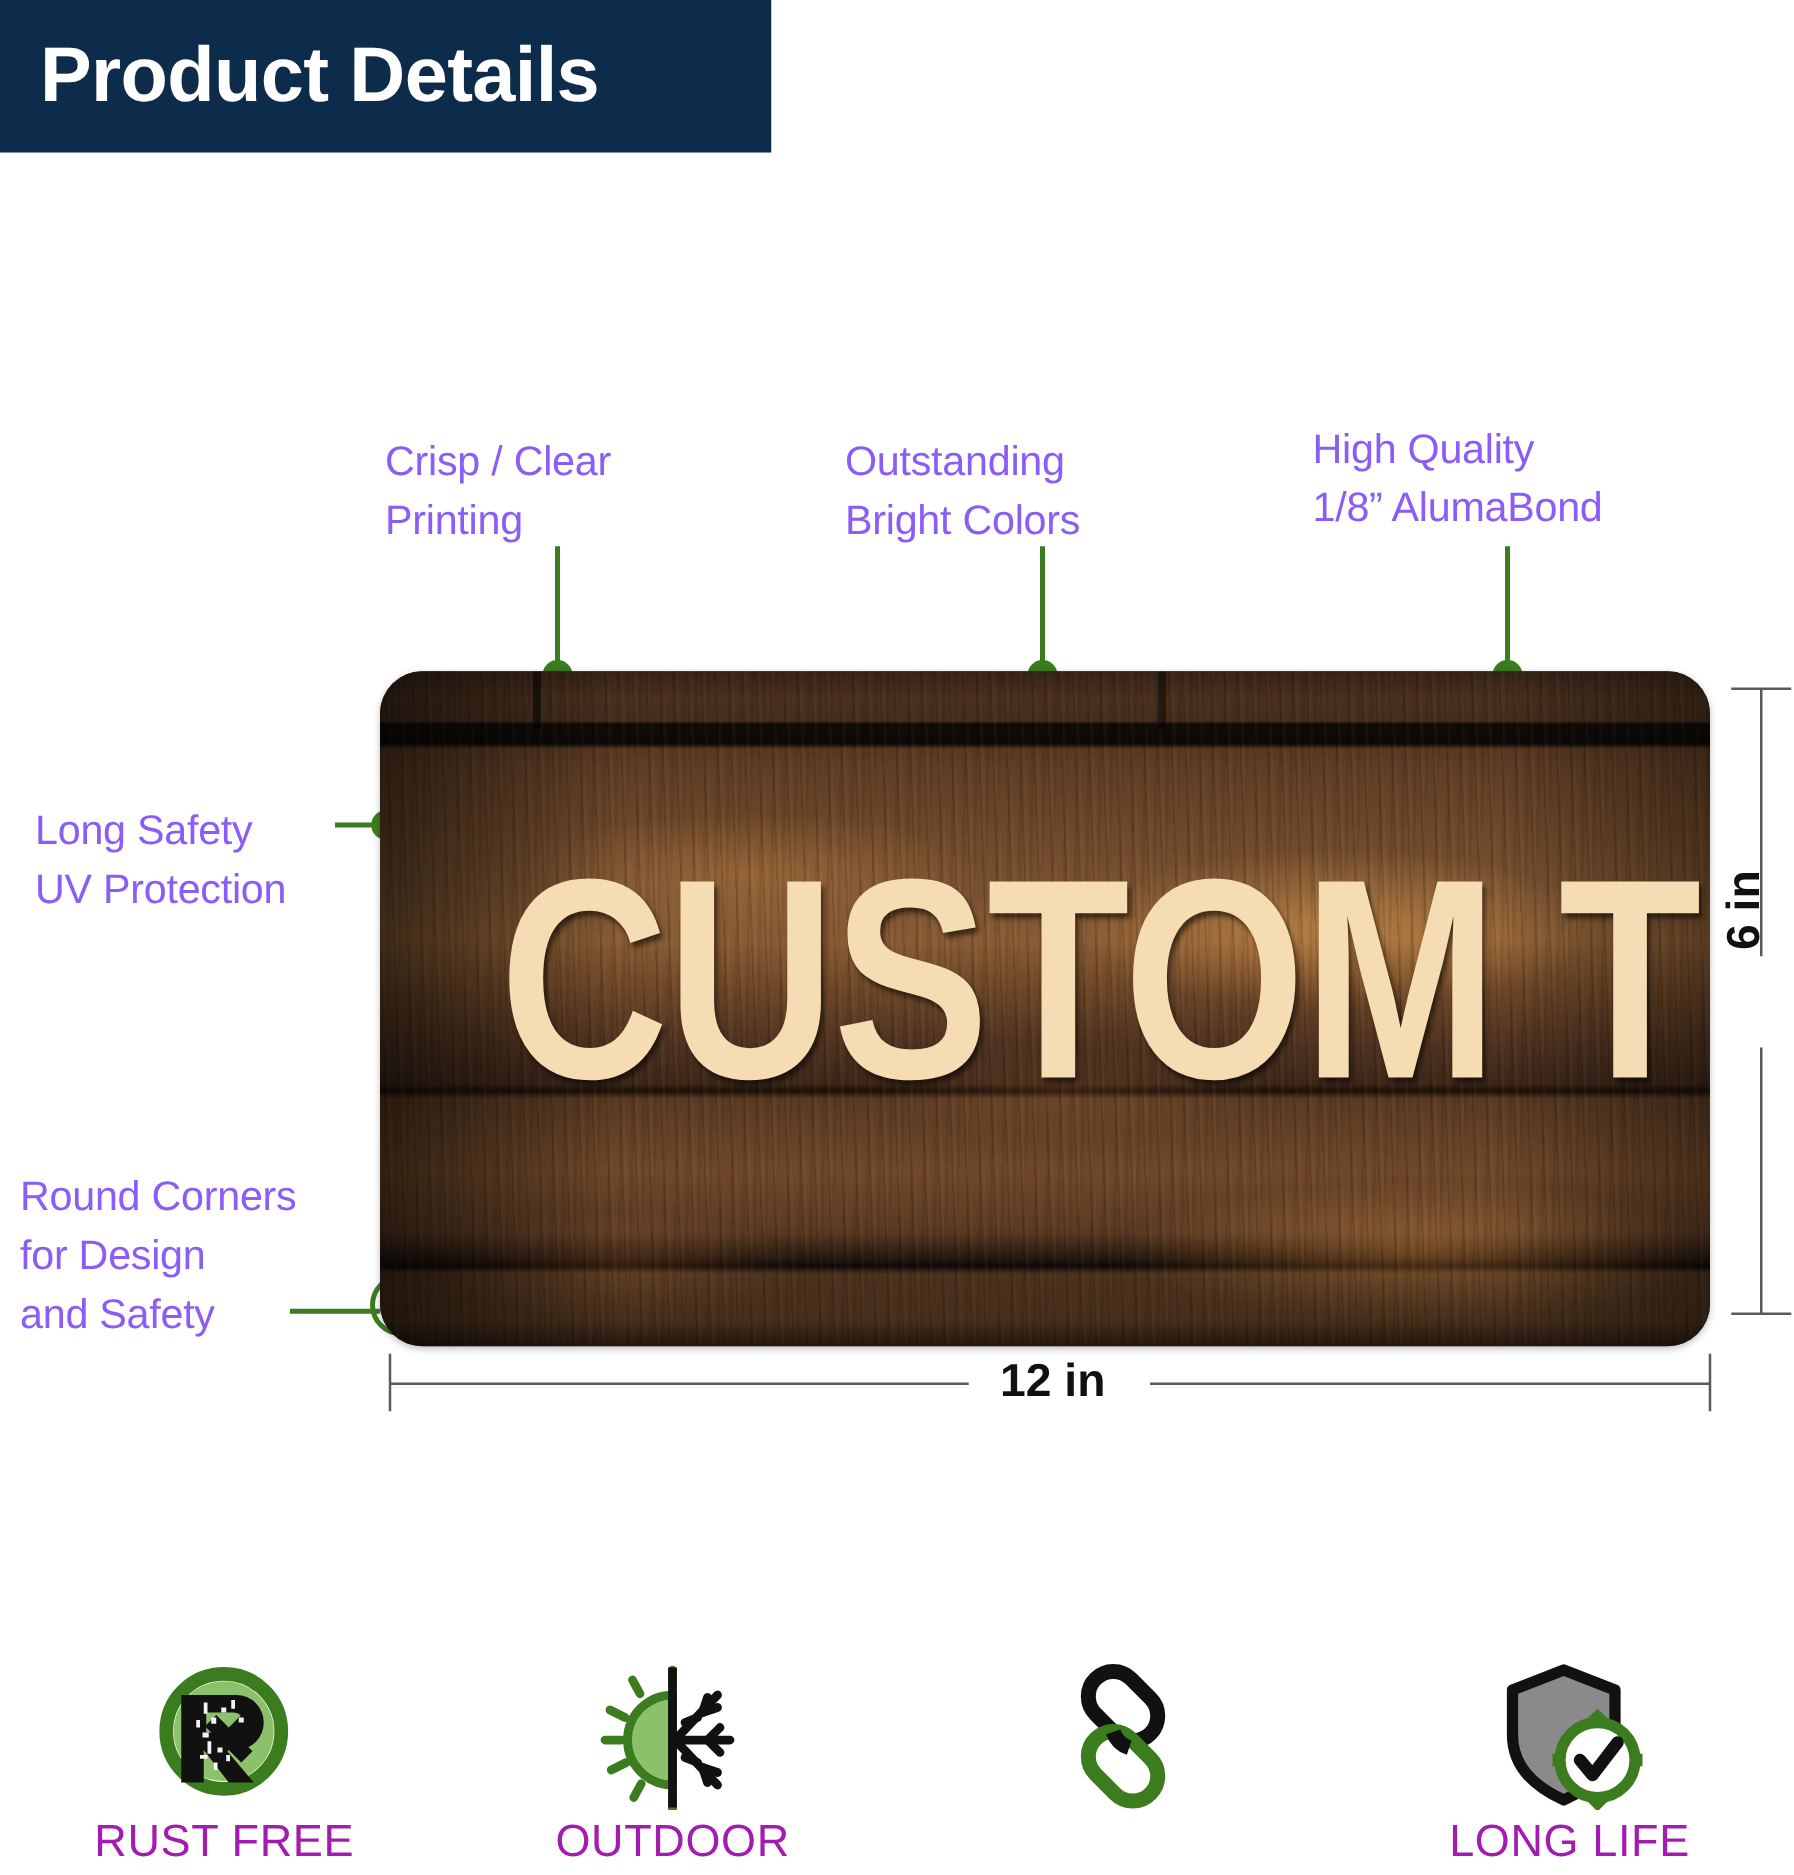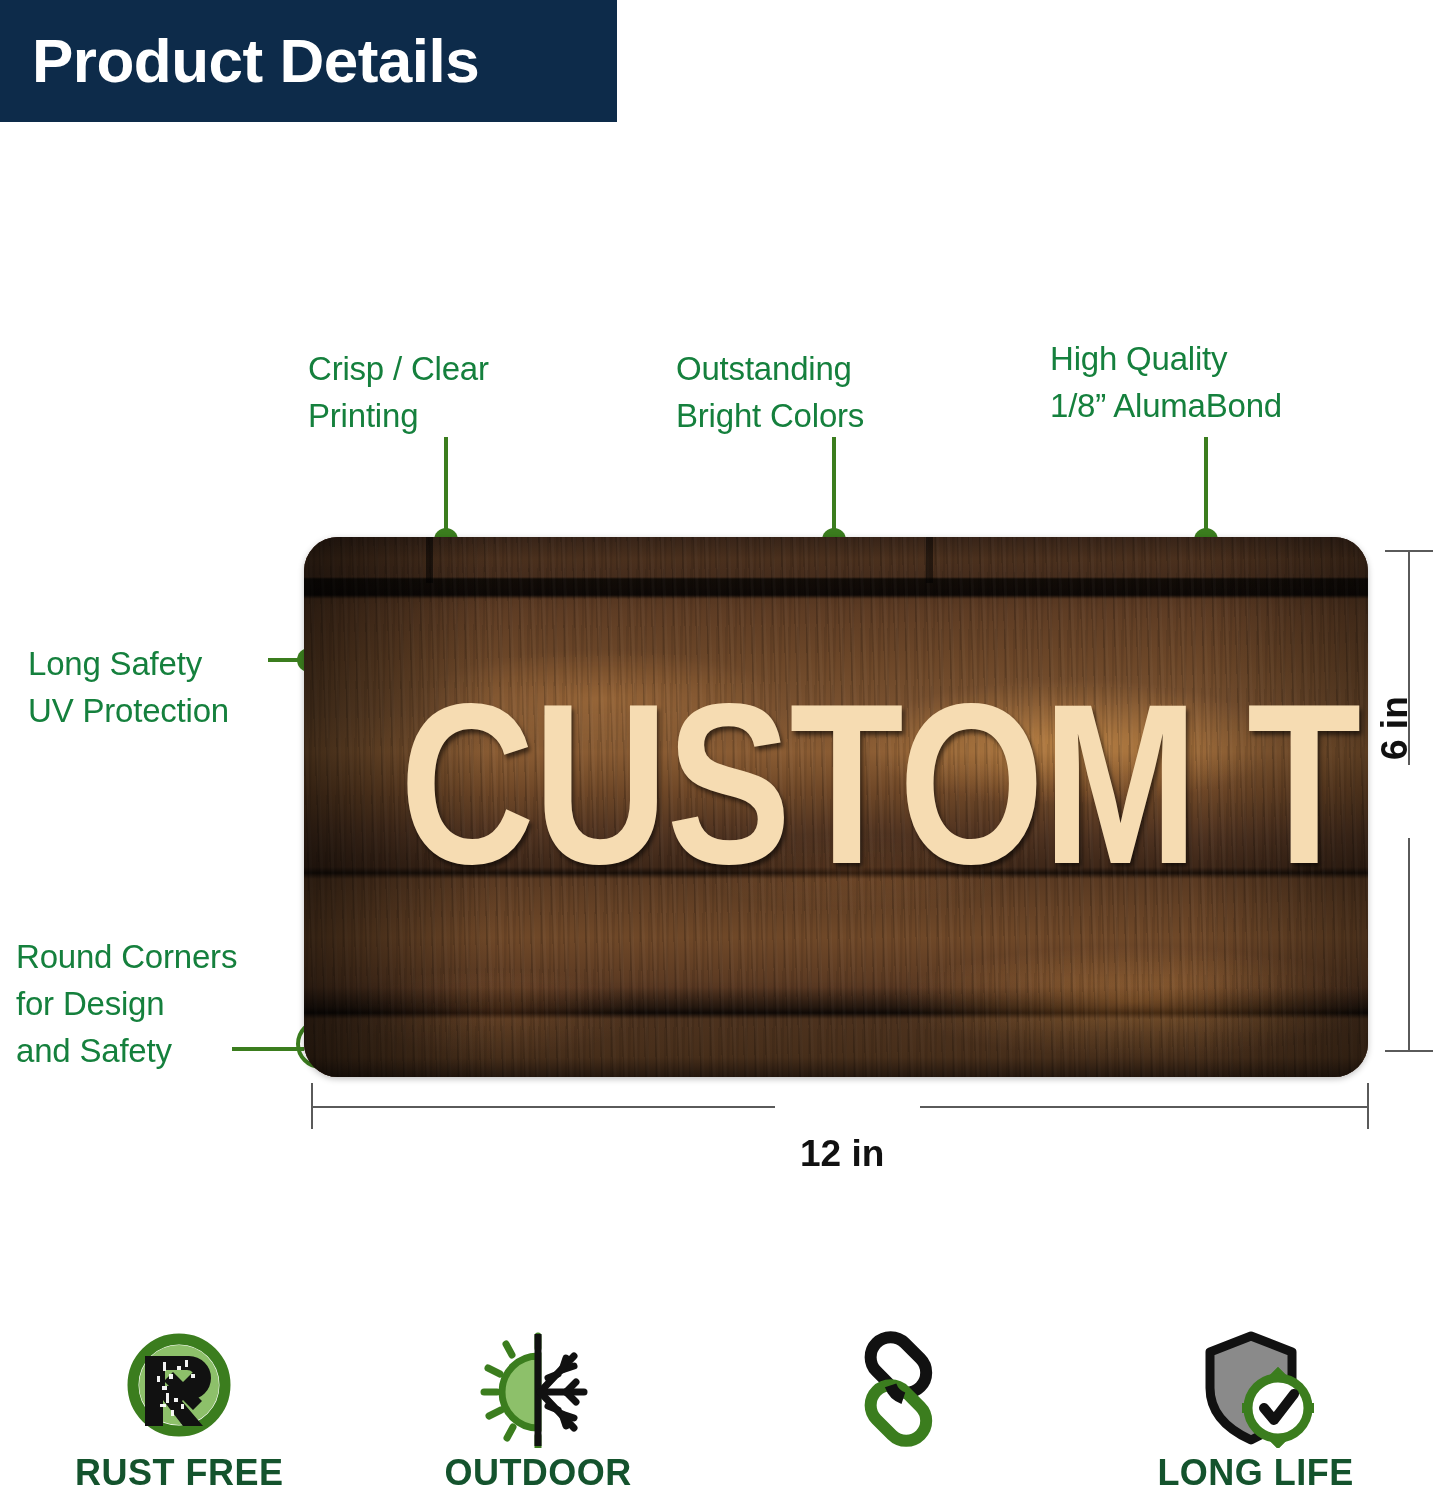--- a/index.html
+++ b/index.html
@@ -35,21 +35,21 @@
     font-weight: bold;
     letter-spacing: -0.5px;
     line-height: 1;
   }
 
   
   .callout-label {
     position: absolute;
     font-size: 33px;
     line-height: 47px;
-    color: #15803d;
+    color: #8b5cf6;
     white-space: pre-line;
     letter-spacing: -0.2px;
   }
   #callout-crisp { left: 308px; top: 345px; }
   #callout-bright { left: 676px; top: 345px; }
   #callout-quality { left: 1050px; top: 335px; }
   #callout-uv { left: 28px; top: 640px; }
   #callout-corners { left: 16px; top: 933px; }
 
   
@@ -200,21 +200,21 @@
     transform: rotate(-90deg);
     transform-origin: left top;
     white-space: nowrap;
   }
 
   
   #dim-h-left  { left: 312px; top: 1106px; width: 463px; height: 2px; }
   #dim-h-right { left: 920px; top: 1106px; width: 448px; height: 2px; }
   #dim-h-cap-l { left: 311px; top: 1083px; width: 2px; height: 46px; }
   #dim-h-cap-r { left: 1367px; top: 1083px; width: 2px; height: 46px; }
-  #dim-h-label { left: 800px; top: 1133px; }
+  #dim-h-label { left: 800px; top: 1084px; }
 
   
   #feature-row {
     position: absolute;
     left: 0;
     top: 1330px;
     width: 1435px;
     height: 170px;
     display: flex;
   }
@@ -227,22 +227,22 @@
   }
   .feature-icon {
     width: 120px;
     height: 118px;
     display: block;
   }
   .feature-label {
     margin-top: 4px;
     font-family: "Liberation Sans Narrow", "Liberation Sans", sans-serif;
     font-size: 36px;
-    font-weight: bold;
-    color: #14532d;
+    font-weight: normal;
+    color: #a21caf;
     letter-spacing: 0.5px;
     white-space: nowrap;
   }
 </style>
 </head>
 <body>
 
 <div id="header-banner">
   <div id="header-title">Product Details</div>
 </div>

